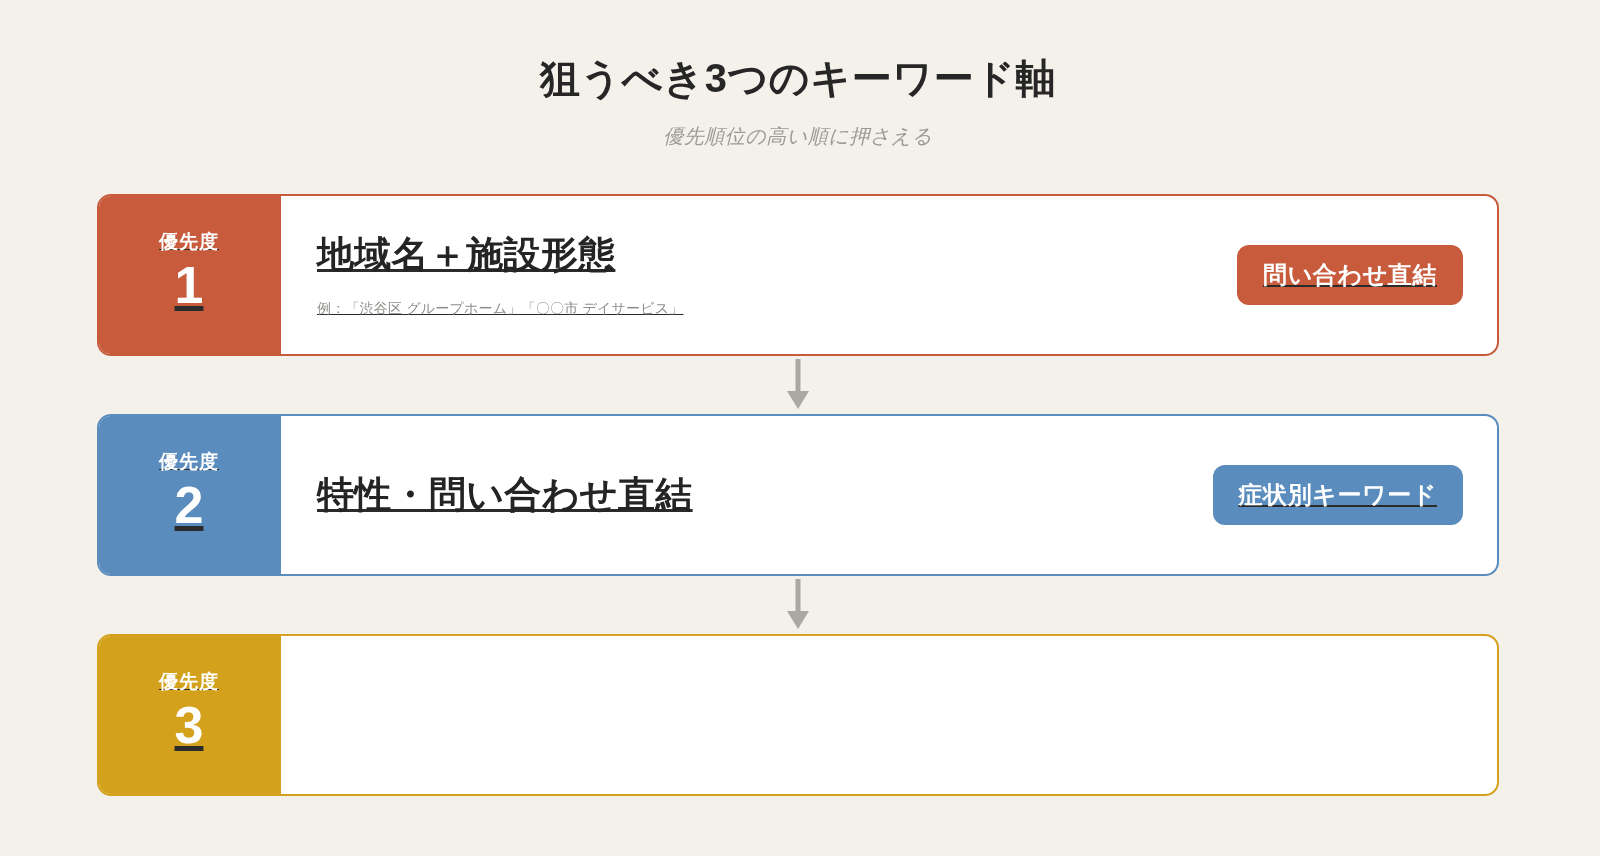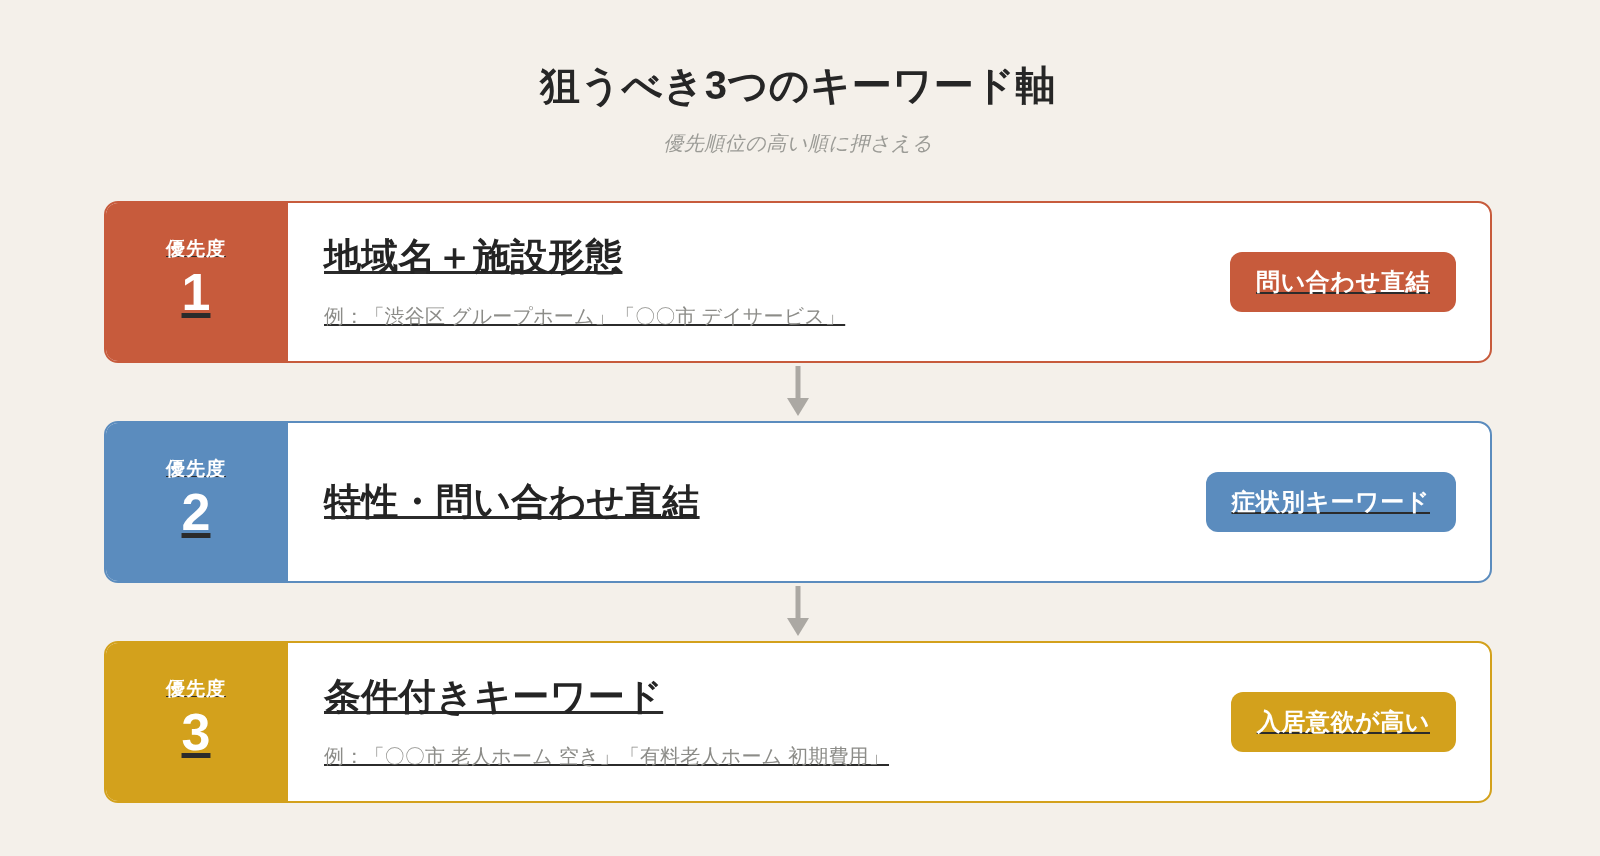--- a/index.html
+++ b/index.html
@@ -14,21 +14,21 @@
     background: #F4F0EA;
     font-family: "Liberation Sans", "DejaVu Sans", sans-serif;
     color: #2B2B2B;
     overflow: hidden;
   }
 
   .page {
     position: relative;
     width: 1596px;
     height: 856px;
-    padding: 16px;
+    padding: 9px;
   }
 
   
   .header {
     text-align: center;
     padding-top: 44px;
   }
 
   .page-title {
     font-size: 40px;
@@ -111,21 +111,21 @@
     font-size: 37px;
     font-weight: 700;
     color: #242424;
     line-height: 1.25;
     letter-spacing: 0.3px;
     white-space: nowrap;
   }
 
   .card-example {
     margin-top: 21px;
-    font-size: 20px;
+    font-size: 14px;
     font-weight: 400;
     color: #8C8C88;
     line-height: 1.4;
     letter-spacing: 0.2px;
     white-space: nowrap;
   }
 
   .card-tag {
     flex: 0 0 auto;
     margin-left: 26px;
@@ -208,23 +208,16 @@
         <rect x="10.5" y="0" width="5" height="34" fill="#ABA8A3"></rect>
         <polygon points="2,32 24,32 13,50" fill="#ABA8A3"></polygon>
       </svg>
     </div>
 
     <div class="card" style="--accent:#D3A11C">
       <div class="card-priority">
         <span class="priority-label">優先度</span>
         <span class="priority-number">3</span>
       </div>
-      <div class="card-body">
-        <div class="card-text">
-          <div class="card-title">条件付きキーワード</div>
-          <div class="card-example">例：「〇〇市 老人ホーム 空き」「有料老人ホーム 初期費用」</div>
-        </div>
-        <div class="card-tag">入居意欲が高い</div>
-      </div>
     </div>
 
   </div>
 </div>
 
 </body></html>

